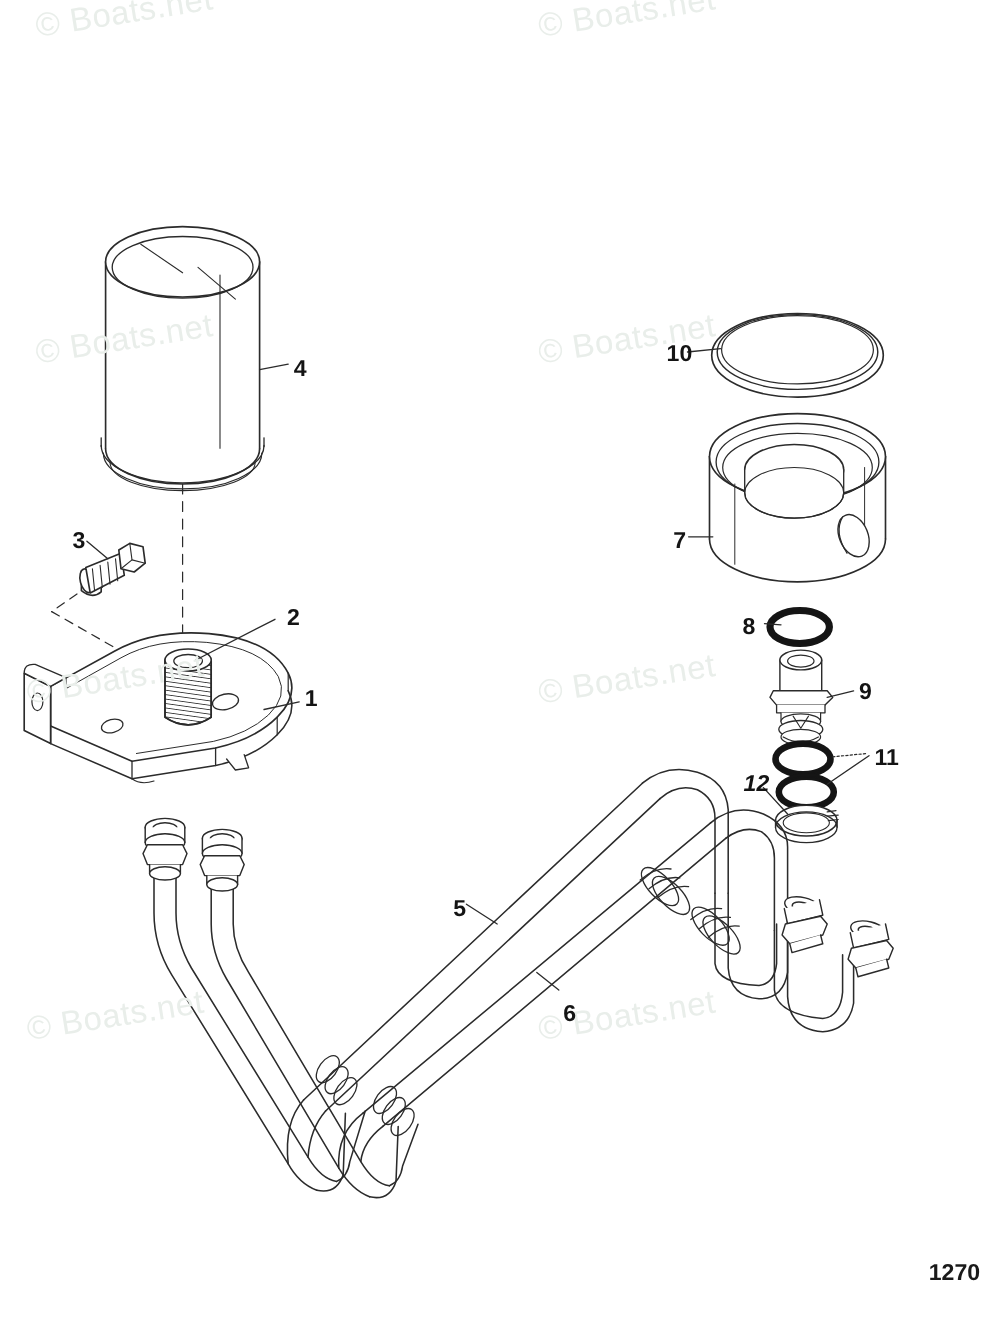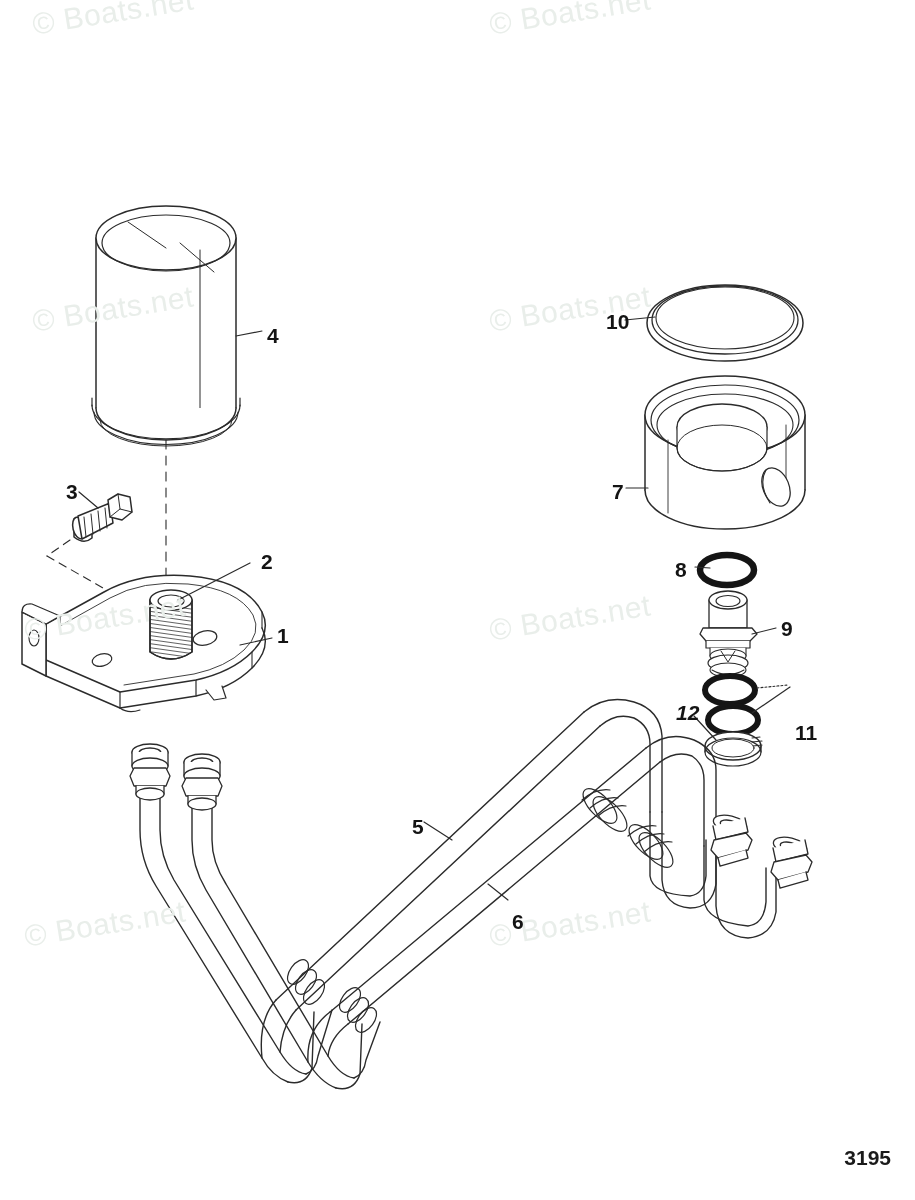--- a/index.html
+++ b/index.html
@@ -374,18 +374,18 @@
   <div class="callout" style="left:277px; top:625px;">1</div>
   <div class="callout" style="left:261px; top:551px;">2</div>
   <div class="callout" style="left:66px;  top:481px;">3</div>
   <div class="callout" style="left:267px; top:325px;">4</div>
   <div class="callout" style="left:412px; top:816px;">5</div>
   <div class="callout" style="left:512px; top:911px;">6</div>
   <div class="callout" style="left:612px; top:481px;">7</div>
   <div class="callout" style="left:675px; top:559px;">8</div>
   <div class="callout" style="left:781px; top:618px;">9</div>
   <div class="callout" style="left:606px; top:311px;">10</div>
-  <div class="callout" style="left:795px; top:678px;margin-top:44px;">11</div>
+  <div class="callout" style="left:795px; top:678px;">11</div>
   <div class="callout" style="left:676px; top:702px;font-style:italic;">12</div>
 
-  <div class="page-number">3195</div>
+  <div class="page-number">1270</div>
 
 </div>
 
 </body></html>

